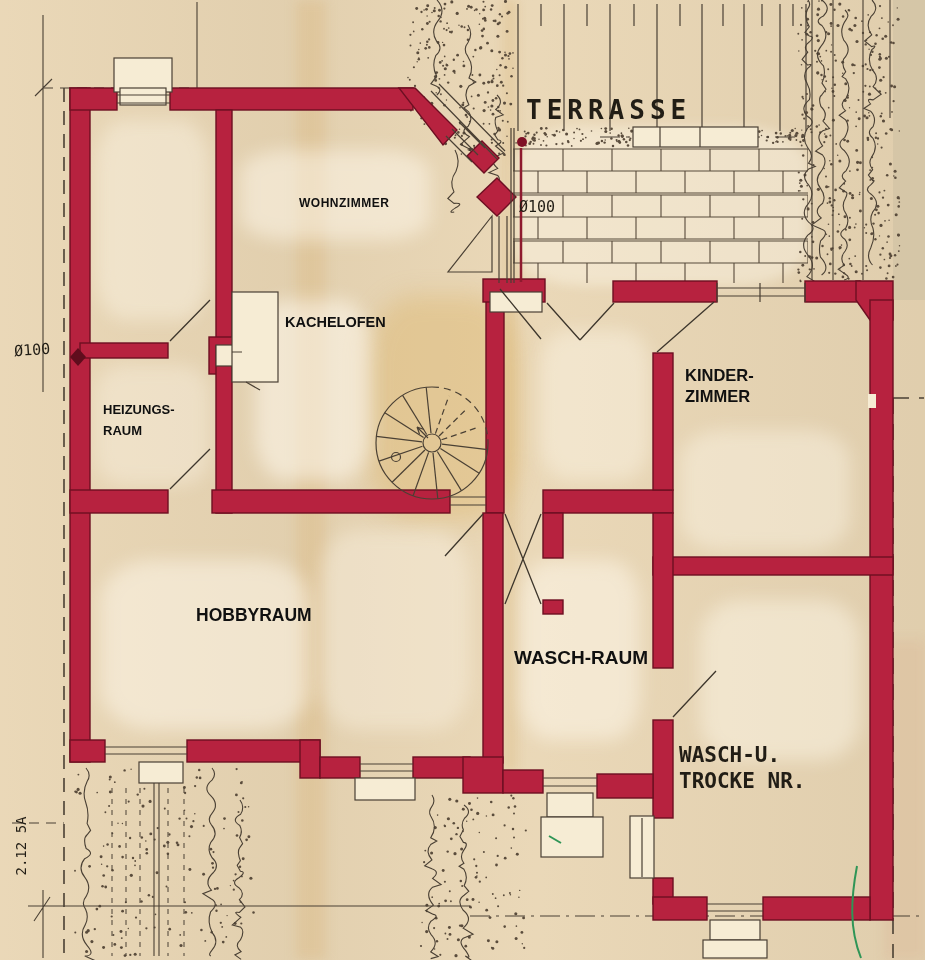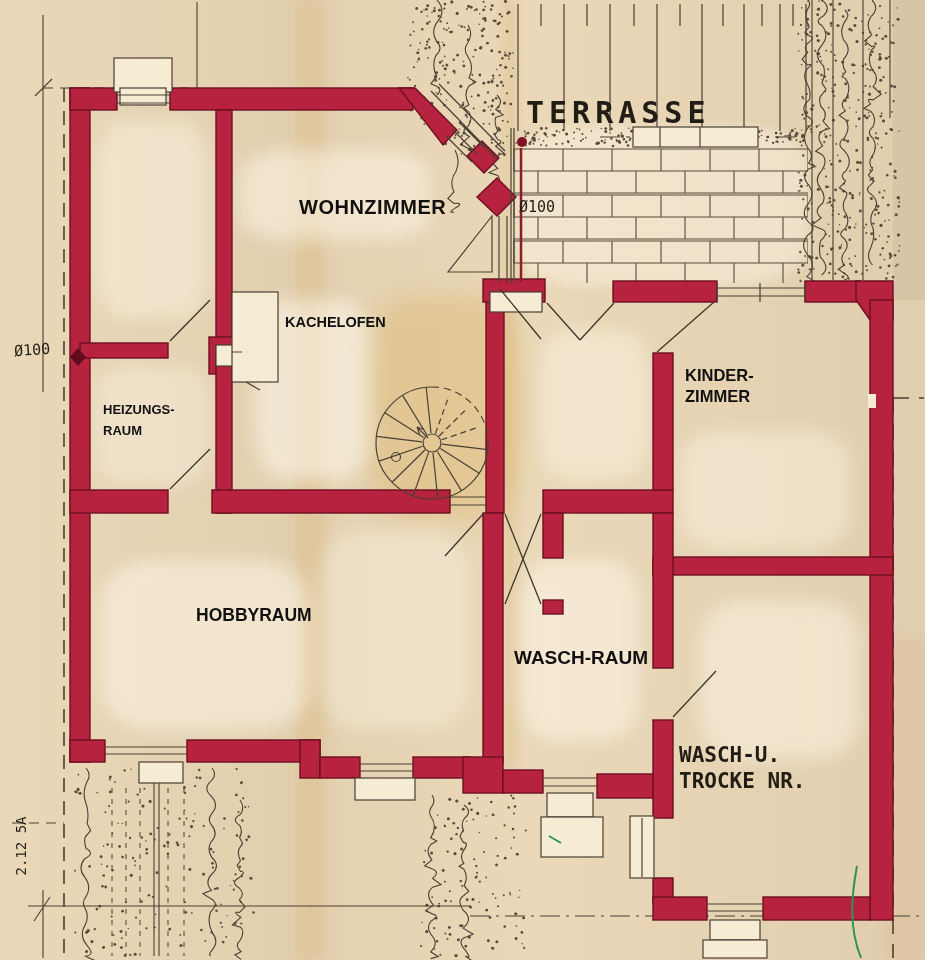--- a/index.html
+++ b/index.html
@@ -1125,22 +1125,22 @@
       <circle cx="522" cy="142" r="5" fill="#7e1126"></circle>
       <path d="M70,357 L78,348 L86,357 L78,366 Z" fill="#5f0d1d"></path>
     </g>
 
     <g stroke="#2f9556" stroke-width="2" fill="none">
       <path d="M857,866 C851,898 849,928 861,958"></path>
       <path d="M549,836 l12,7"></path>
     </g>
   </svg>
 
-  <div class="lab d" style="left:526px;top:95px;font-size:30px;letter-spacing:5px;">TERRASSE</div>
-  <div class="lab b" style="left:299px;top:196px;font-size:20px;letter-spacing:.5px;">WOHNZIMMER</div>
+  <div class="lab d" style="left:526px;top:95px;font-size:26px;letter-spacing:5px;">TERRASSE</div>
+  <div class="lab b" style="left:299px;top:196px;font-size:12px;letter-spacing:.5px;">WOHNZIMMER</div>
   <div class="lab b" style="left:285px;top:314px;font-size:14.5px;">KACHELOFEN</div>
   <div class="lab b" style="left:103px;top:399px;font-size:13px;line-height:21px;">
     <span>HEIZUNGS-</span>
     <span>RAUM</span>
   </div>
   <div class="lab b" style="left:196px;top:605px;font-size:17.5px;">HOBBYRAUM</div>
   <div class="lab b" style="left:514px;top:647px;font-size:19px;">WASCH-RAUM</div>
   <div class="lab b" style="left:685px;top:365px;font-size:16.5px;line-height:21px;">
     <span>KINDER-</span>
     <span>ZIMMER</span>

